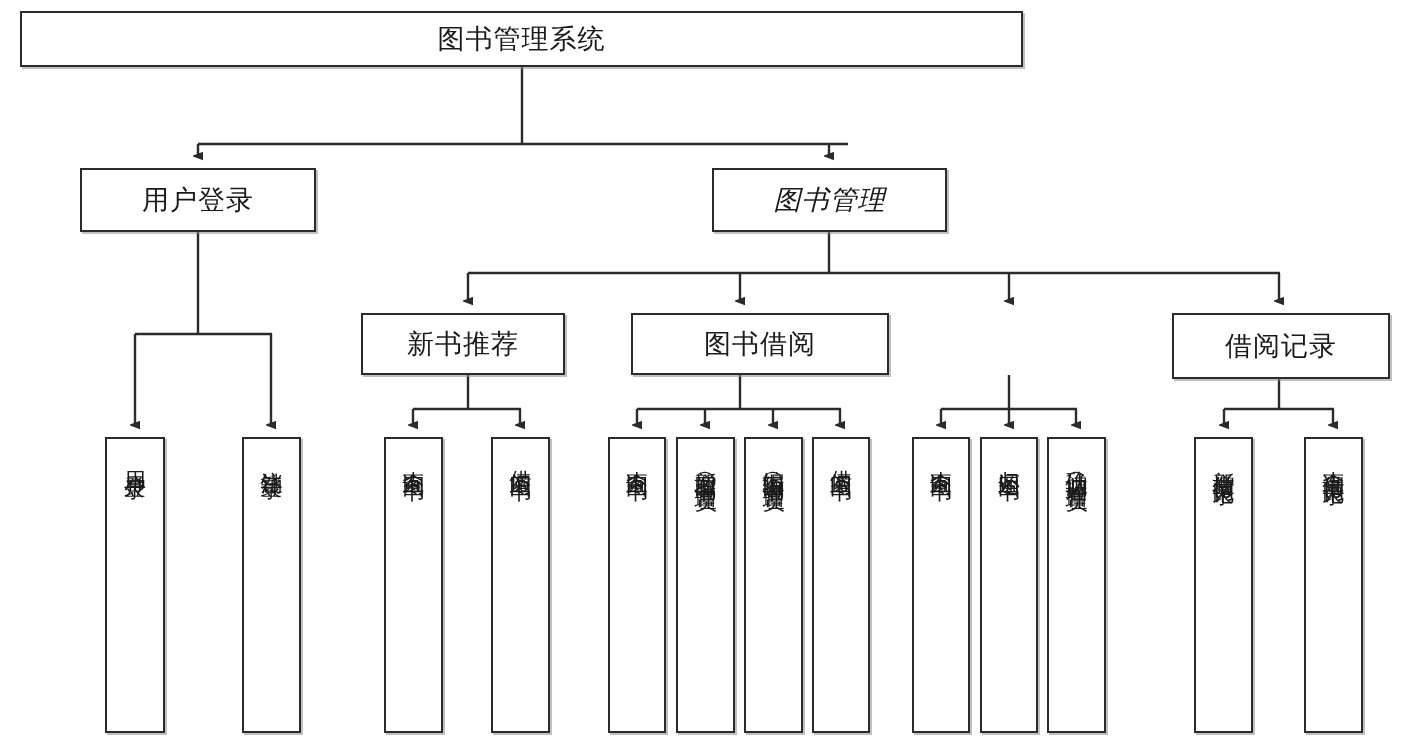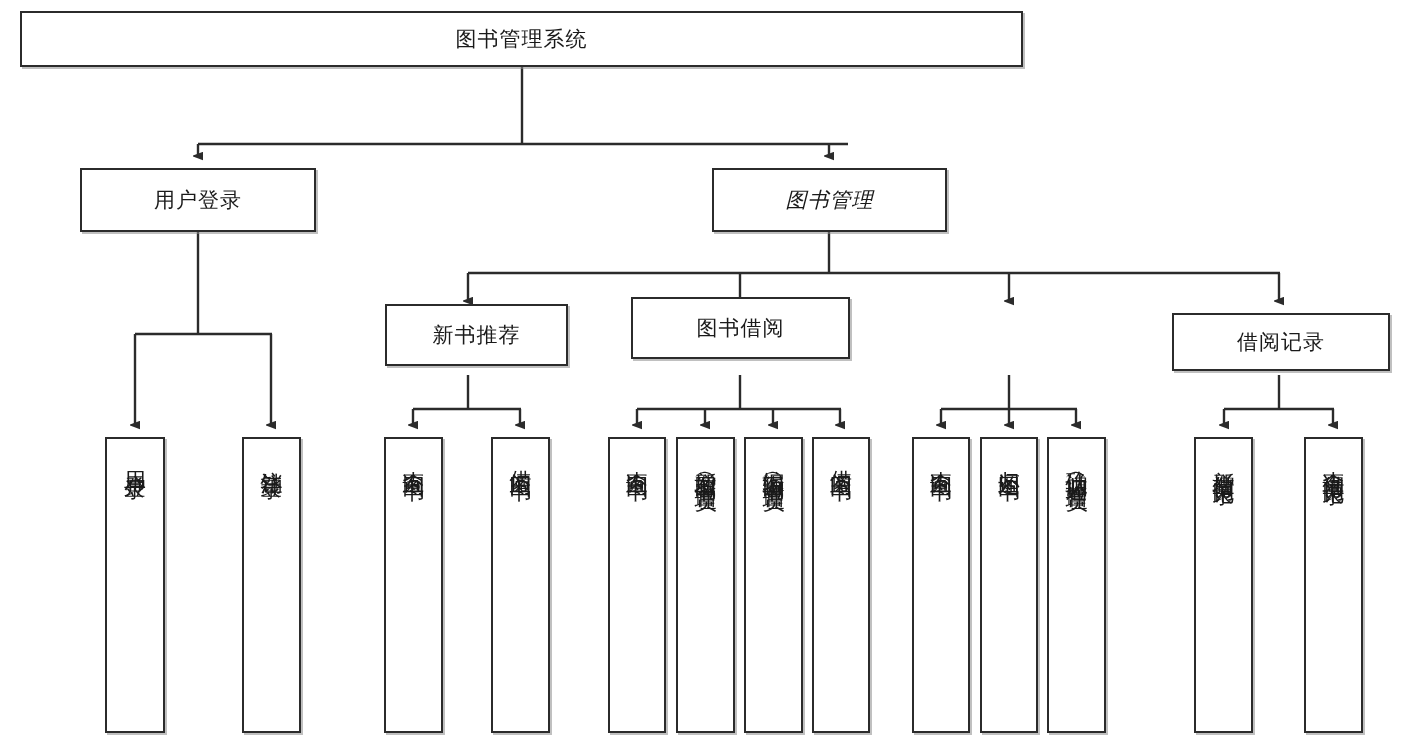--- a/index.html
+++ b/index.html
@@ -38,21 +38,21 @@
     justify-content: center;
     color: #1a1a1a;
   }
   .node .node-label {
     display: block;
     text-align: center;
     line-height: 1.12;
     white-space: pre-wrap;
   }
   .node.horiz .node-label {
-    font-size: 21px;
+    font-size: 27px;
     letter-spacing: 1px;
   }
   .node.vert {
     align-items: flex-start;
     padding-top: 14px;
   }
   .node.vert .node-label {
     writing-mode: vertical-rl;
     text-orientation: upright;
     font-size: 22px;
@@ -130,27 +130,27 @@
     <span class="node-label">图书管理系统</span>
   </div>
 
   <div class="node horiz" style="left:80px; top:168px; width:236px; height:64px;">
     <span class="node-label">用户登录</span>
   </div>
   <div class="node horiz" style="left:712px; top:168px; width:235px; height:64px;font-style:italic;">
     <span class="node-label">图书管理</span>
   </div>
 
-  <div class="node horiz" style="left:361px; top:304px; width:183px; height:62px;margin-left:24px;">
+  <div class="node horiz" style="left:361px; top:313px; width:204px; height:62px;">
     <span class="node-label">新书推荐</span>
   </div>
-  <div class="node horiz" style="left:631px; top:297px; width:219px; height:62px;">
+  <div class="node horiz" style="left:631px; top:313px; width:258px; height:62px;">
     <span class="node-label">图书借阅</span>
   </div>
-  <div class="node horiz" style="left:1172px; top:313px; width:218px; height:58px;">
+  <div class="node horiz" style="left:1172px; top:313px; width:218px; height:66px;">
     <span class="node-label">借阅记录</span>
   </div>
 
   <div class="node vert" style="left:105px; top:437px; width:60px; height:296px;">
     <span class="node-label">用户登录</span>
   </div>
   <div class="node vert" style="left:242px; top:437px; width:59px; height:296px;">
     <span class="node-label">注销登录</span>
   </div>
 

